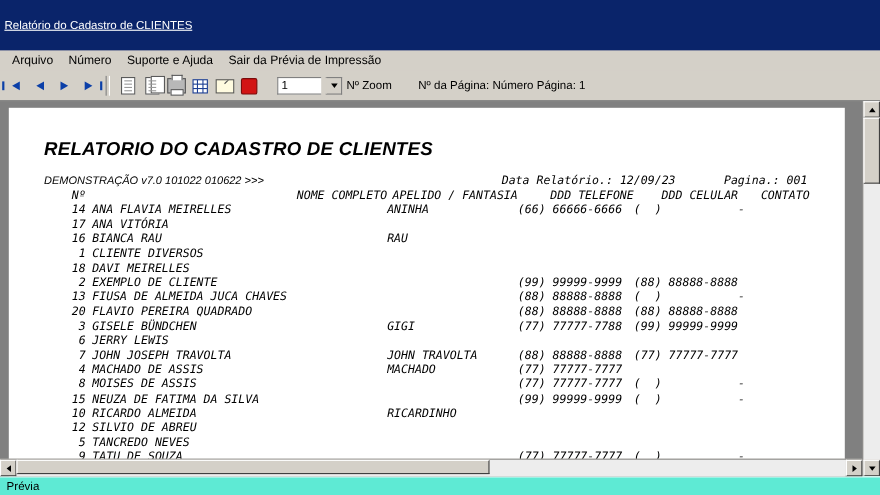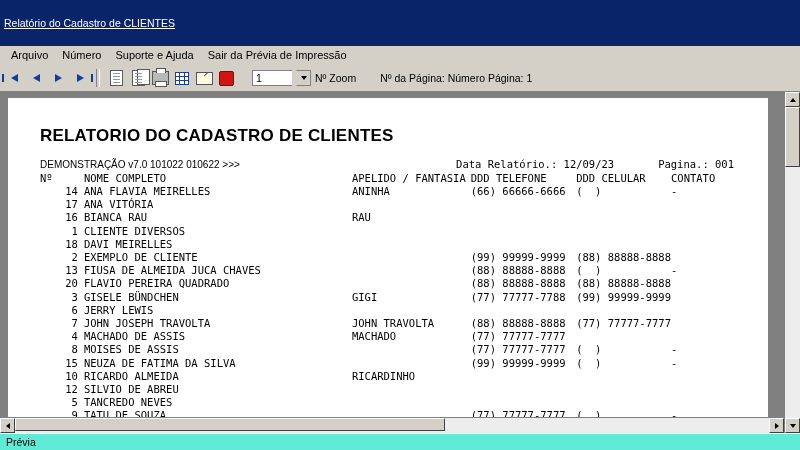--- a/index.html
+++ b/index.html
@@ -250,20 +250,21 @@
     min-height: 0;
     background: #808080;
   }
   .preview-area {
     flex: 1 1 auto;
     background: #808080;
     position: relative;
     overflow: hidden;
     padding: 6px 0 0 6px;
     box-sizing: border-box;
+    font-style: italic;
   }
   .paper {
     background: #ffffff;
     width: 760px;
     height: 352px;
     margin-left: 2px;
     box-sizing: border-box;
     padding: 16px 18px;
     position: relative;
     font-family: "DejaVu Sans Mono", monospace;
@@ -300,21 +301,21 @@
     white-space: nowrap;
   }
   table.rep {
     margin: 2px 14px 0 14px;
     border-collapse: collapse;
     font-family: "DejaVu Sans Mono", monospace;
     font-size: 10.5px;
     width: calc(100% - 28px);
   }
   table.rep th {
-    text-align: left;
+    text-align: right;
     font-weight: normal;
     padding: 0 0 1px 0;
     white-space: nowrap;
   }
   table.rep td {
     padding: 0;
     white-space: pre;
     line-height: 13.2px;
   }
   .c-num { width: 44px; text-align: right; padding-right: 6px !important; }

